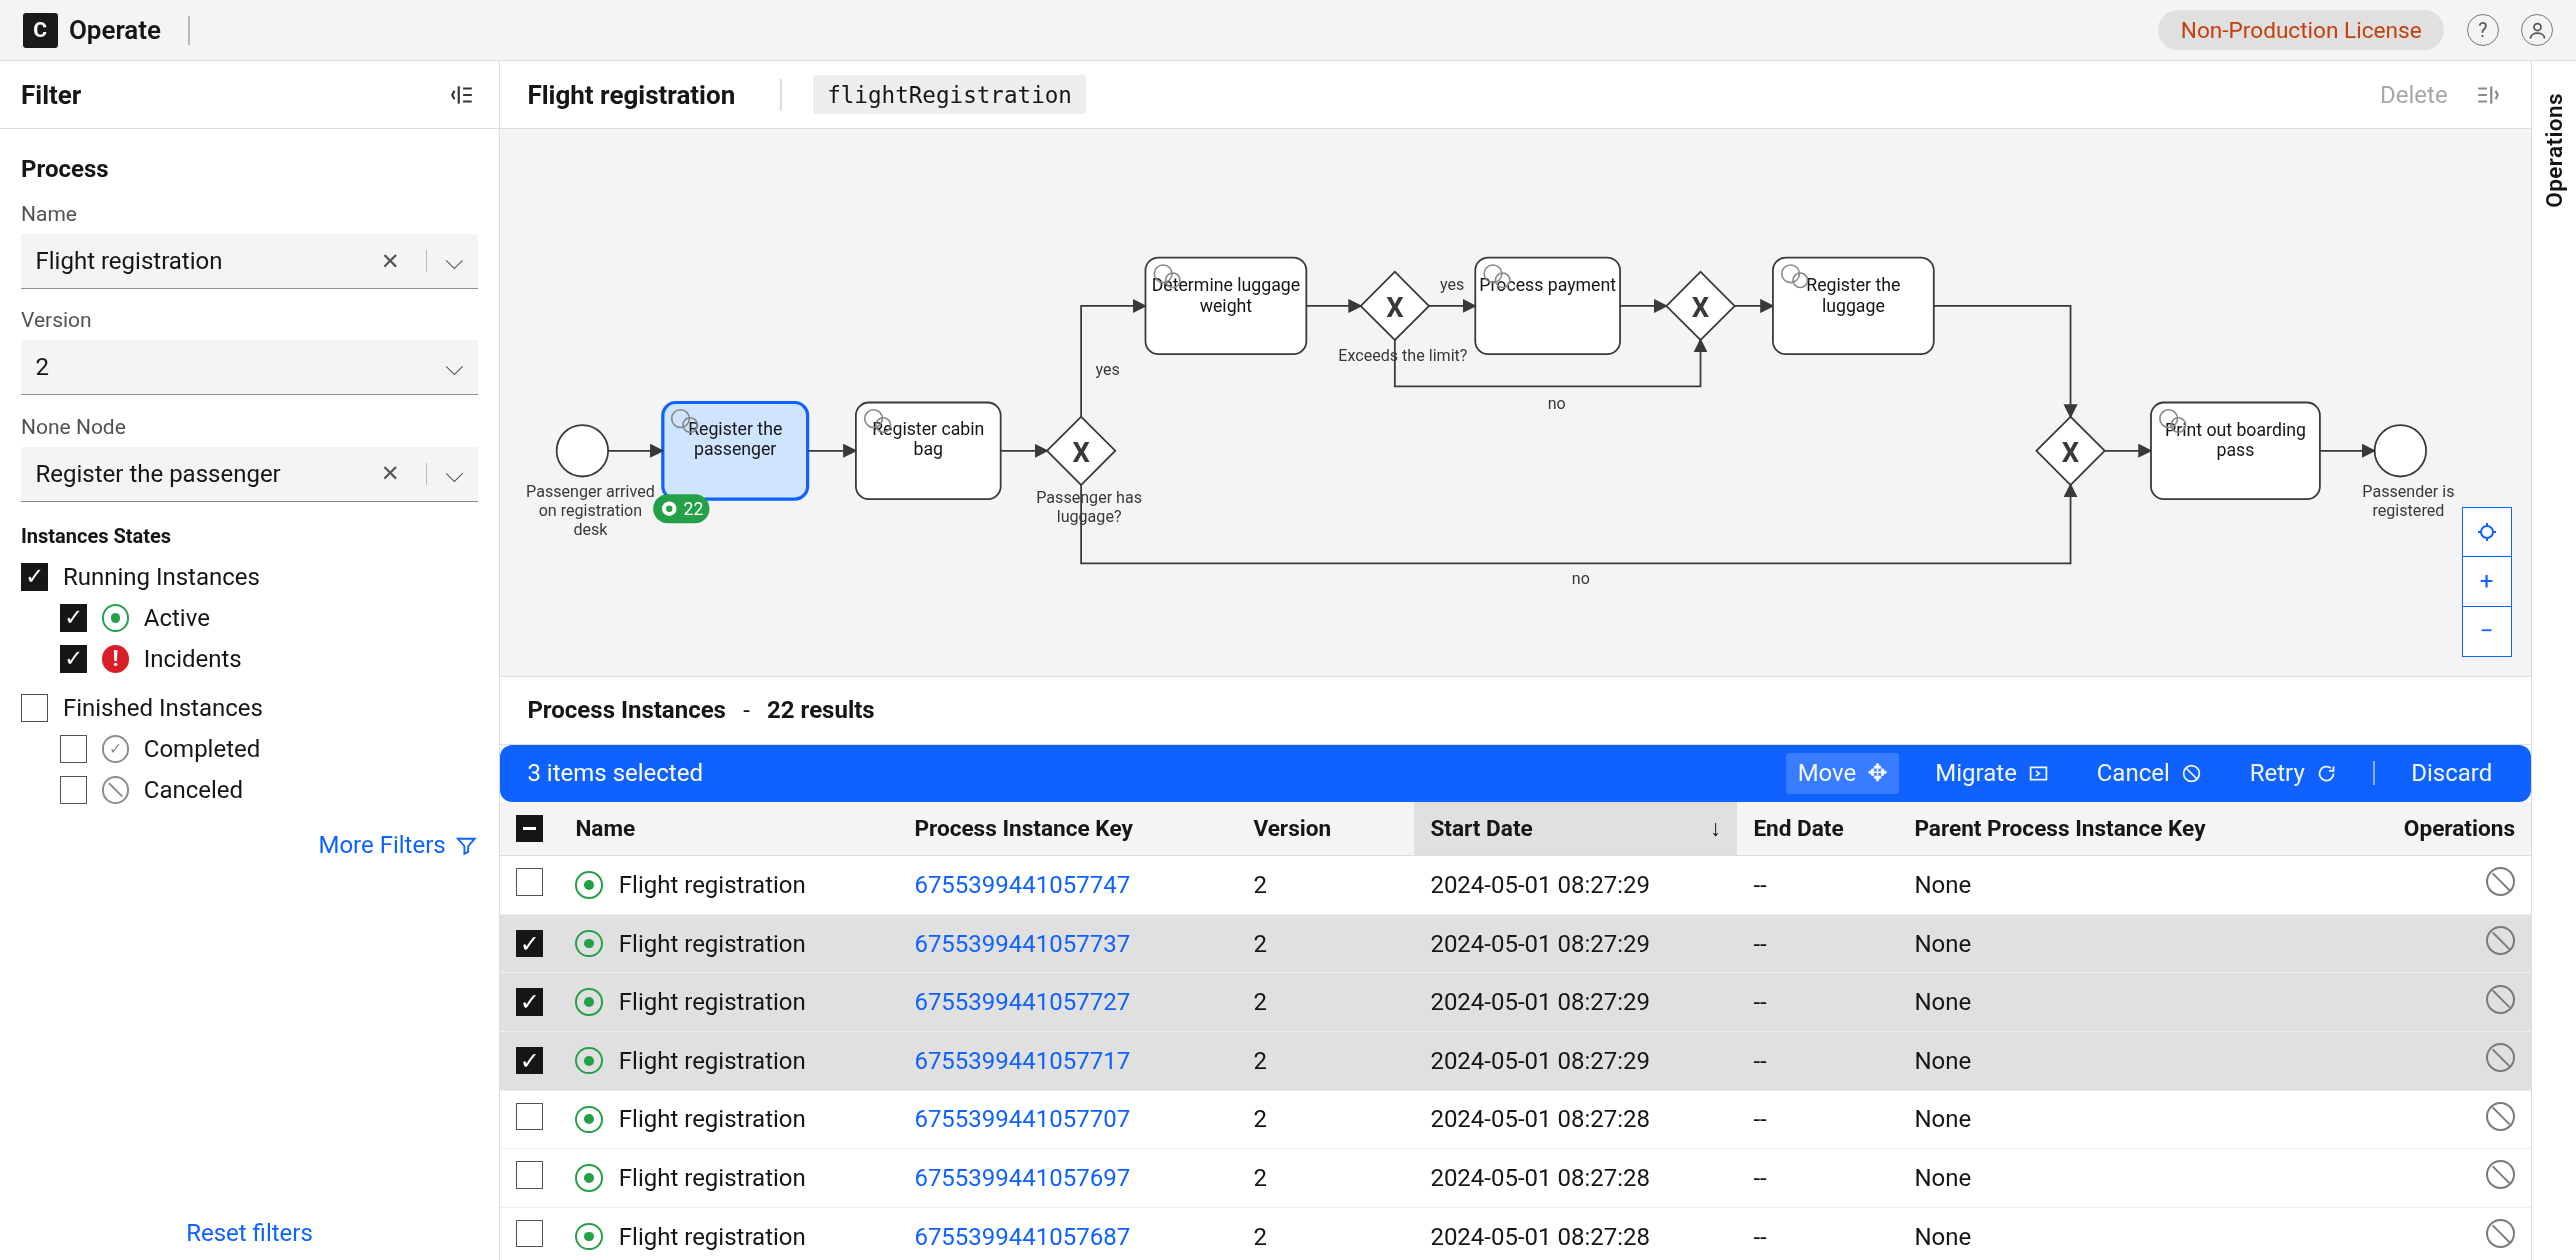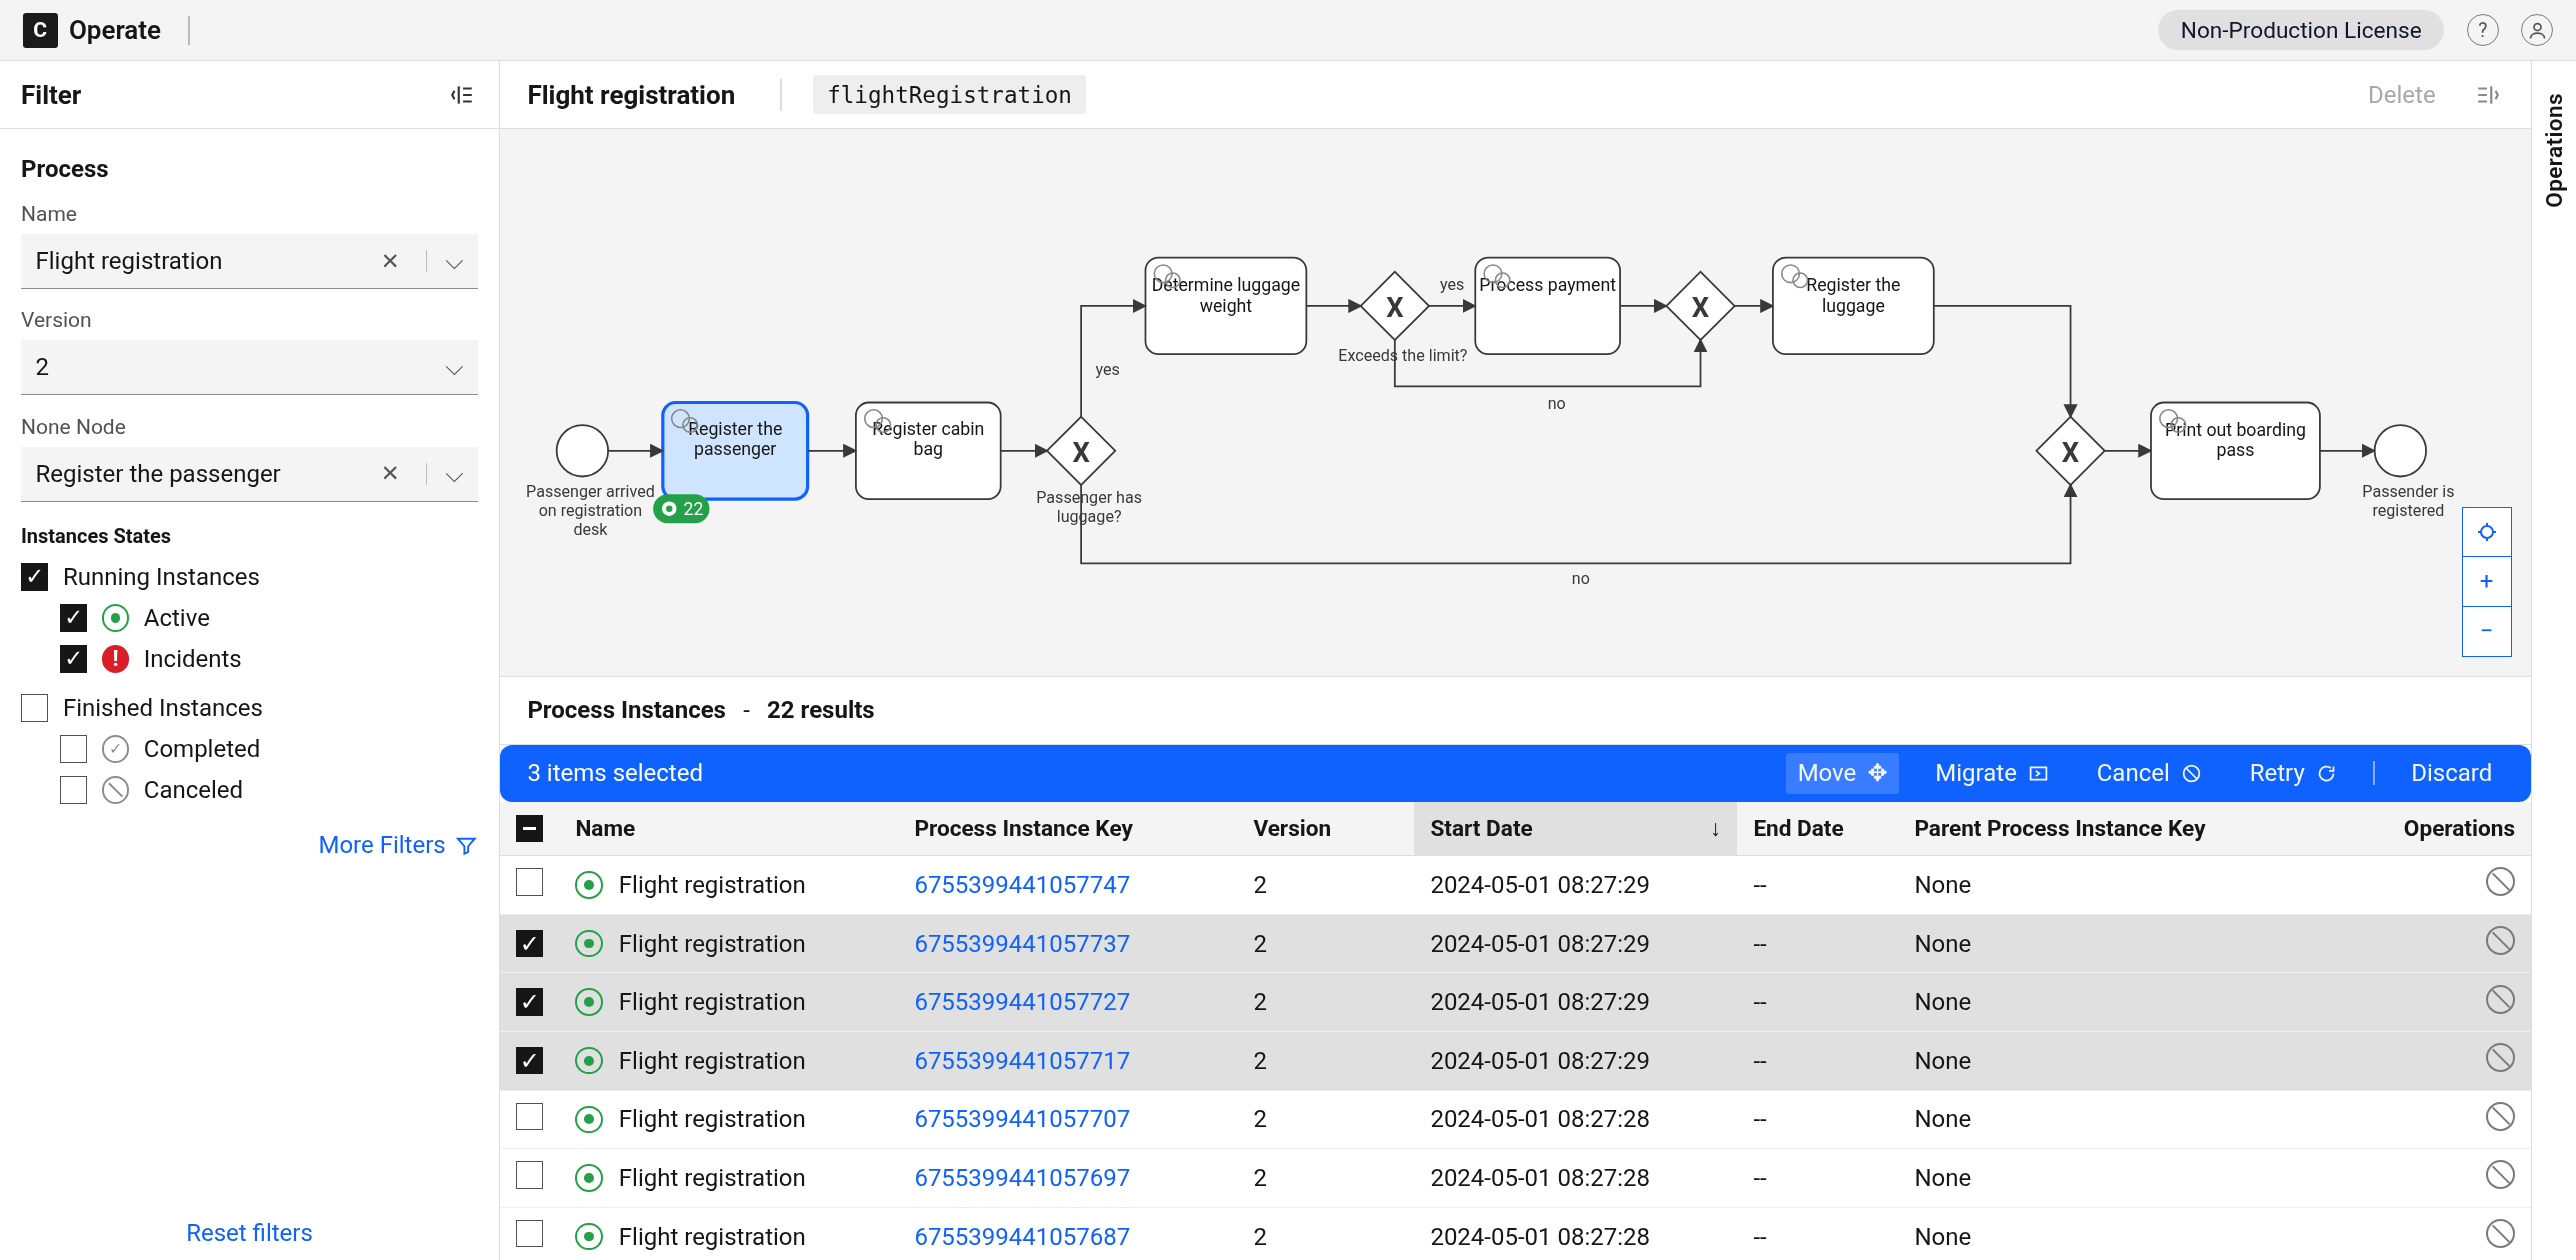--- a/index.html
+++ b/index.html
@@ -53,21 +53,21 @@
   .nav { display:flex; gap:44px; }
   .nav a {
     text-decoration:none; color:var(--muted); font-size:24px;
     padding-bottom:14.5px; margin-bottom:-14.5px;
     border-bottom:4.8px solid transparent;
   }
   .nav a.active { color:var(--text); border-bottom-color:var(--blue); }
   .header-right { margin-left:auto; display:flex; align-items:center; gap:22.6px; }
   .license-chip {
     background:#e0e0e0; border-radius:806px; padding:6.5px 22.6px;
-    font-size:22.6px; color:#0f172a;
+    font-size:22.6px; color:#c2410c;
   }
   .hdr-icon { width:32px; height:32px; border:1.6px solid #7a7a7a; border-radius:50%; display:flex; align-items:center; justify-content:center; color:#555; font-size:19.4px; }
 
   
   .app {
     position:absolute; top:61px; left:0; right:0; bottom:0;
     display:grid;
     grid-template-columns: 500px 1fr 45px;
   }
 
@@ -131,21 +131,21 @@
   .main-head {
     height:68px; border-bottom:1.6px solid var(--border);
     display:flex; align-items:center; padding:0 27.4px; gap:22.6px;
   }
   .main-title { font-weight:700; font-size:26px; }
   .main-sep { width:1.6px; height:32px; background:var(--border); margin:0 8px 0 22.6px; }
   .slug-chip {
     background:#eee; border-radius:3.2px; padding:6.5px 14.5px;
     font-family: ui-monospace, Menlo, Consolas, monospace; font-size:22.6px;
   }
-  .main-right { margin-left:auto; display:flex; align-items:center; gap:36px; color:#a8a8a8; }
+  .main-right { margin-left:auto; display:flex; align-items:center; gap:24px; color:#a8a8a8; }
   .delete { font-size:24px; }
 
   
   .diagram {
     flex:0 0 548px;
     background:var(--bg-gray);
     position:relative;
     border-bottom:1.6px solid var(--border);
     overflow:hidden;
   }

